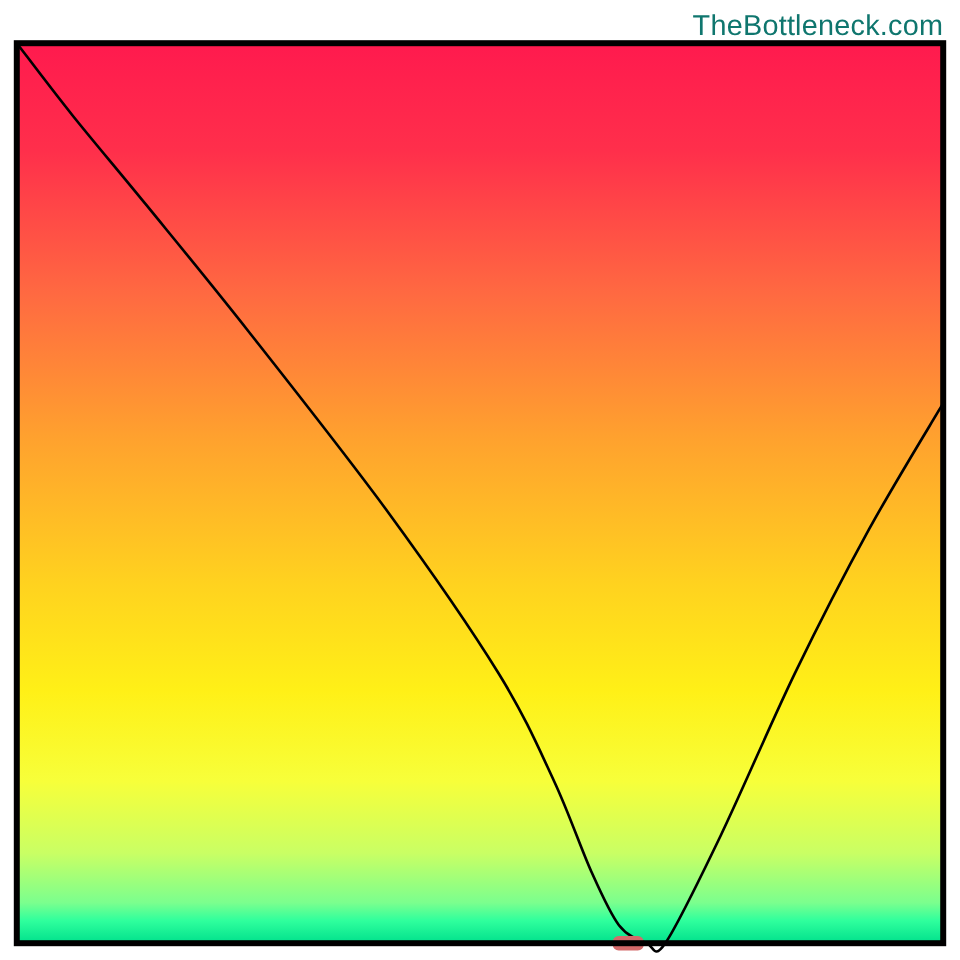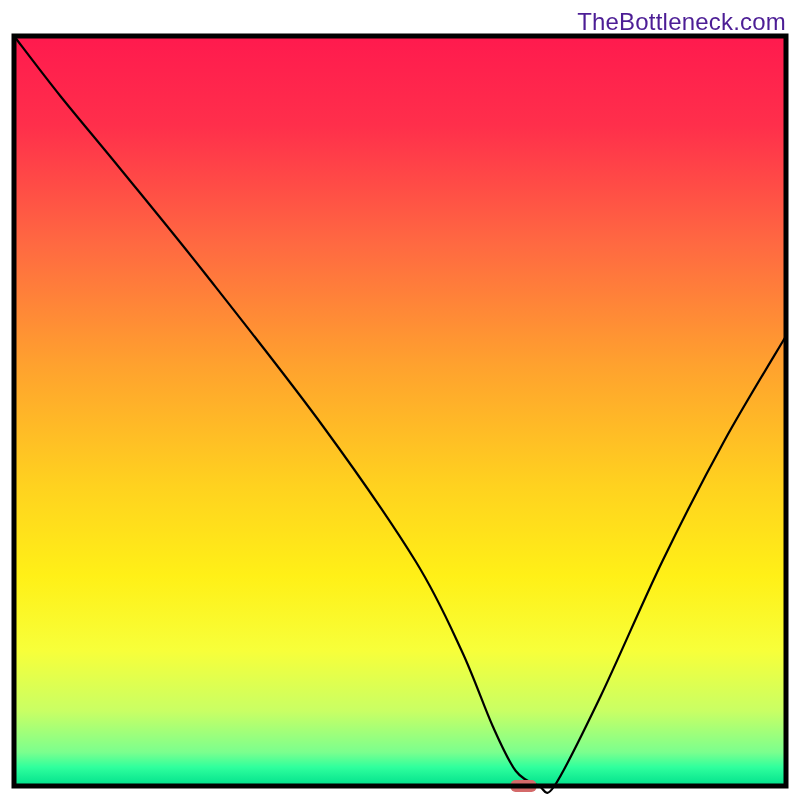--- a/index.html
+++ b/index.html
@@ -13,21 +13,21 @@
   }
   .container {
     position: relative;
     width: 800px;
     height: 800px;
   }
   .watermark {
     position: absolute;
     top: 8px;
     right: 14px;
-    color: #4c1d95;
+    color: #0f766e;
     font-size: 24px;
     font-weight: 500;
     letter-spacing: 0.2px;
     z-index: 10;
     user-select: none;
   }
   svg.chart {
     position: absolute;
     top: 0;
     left: 0;

